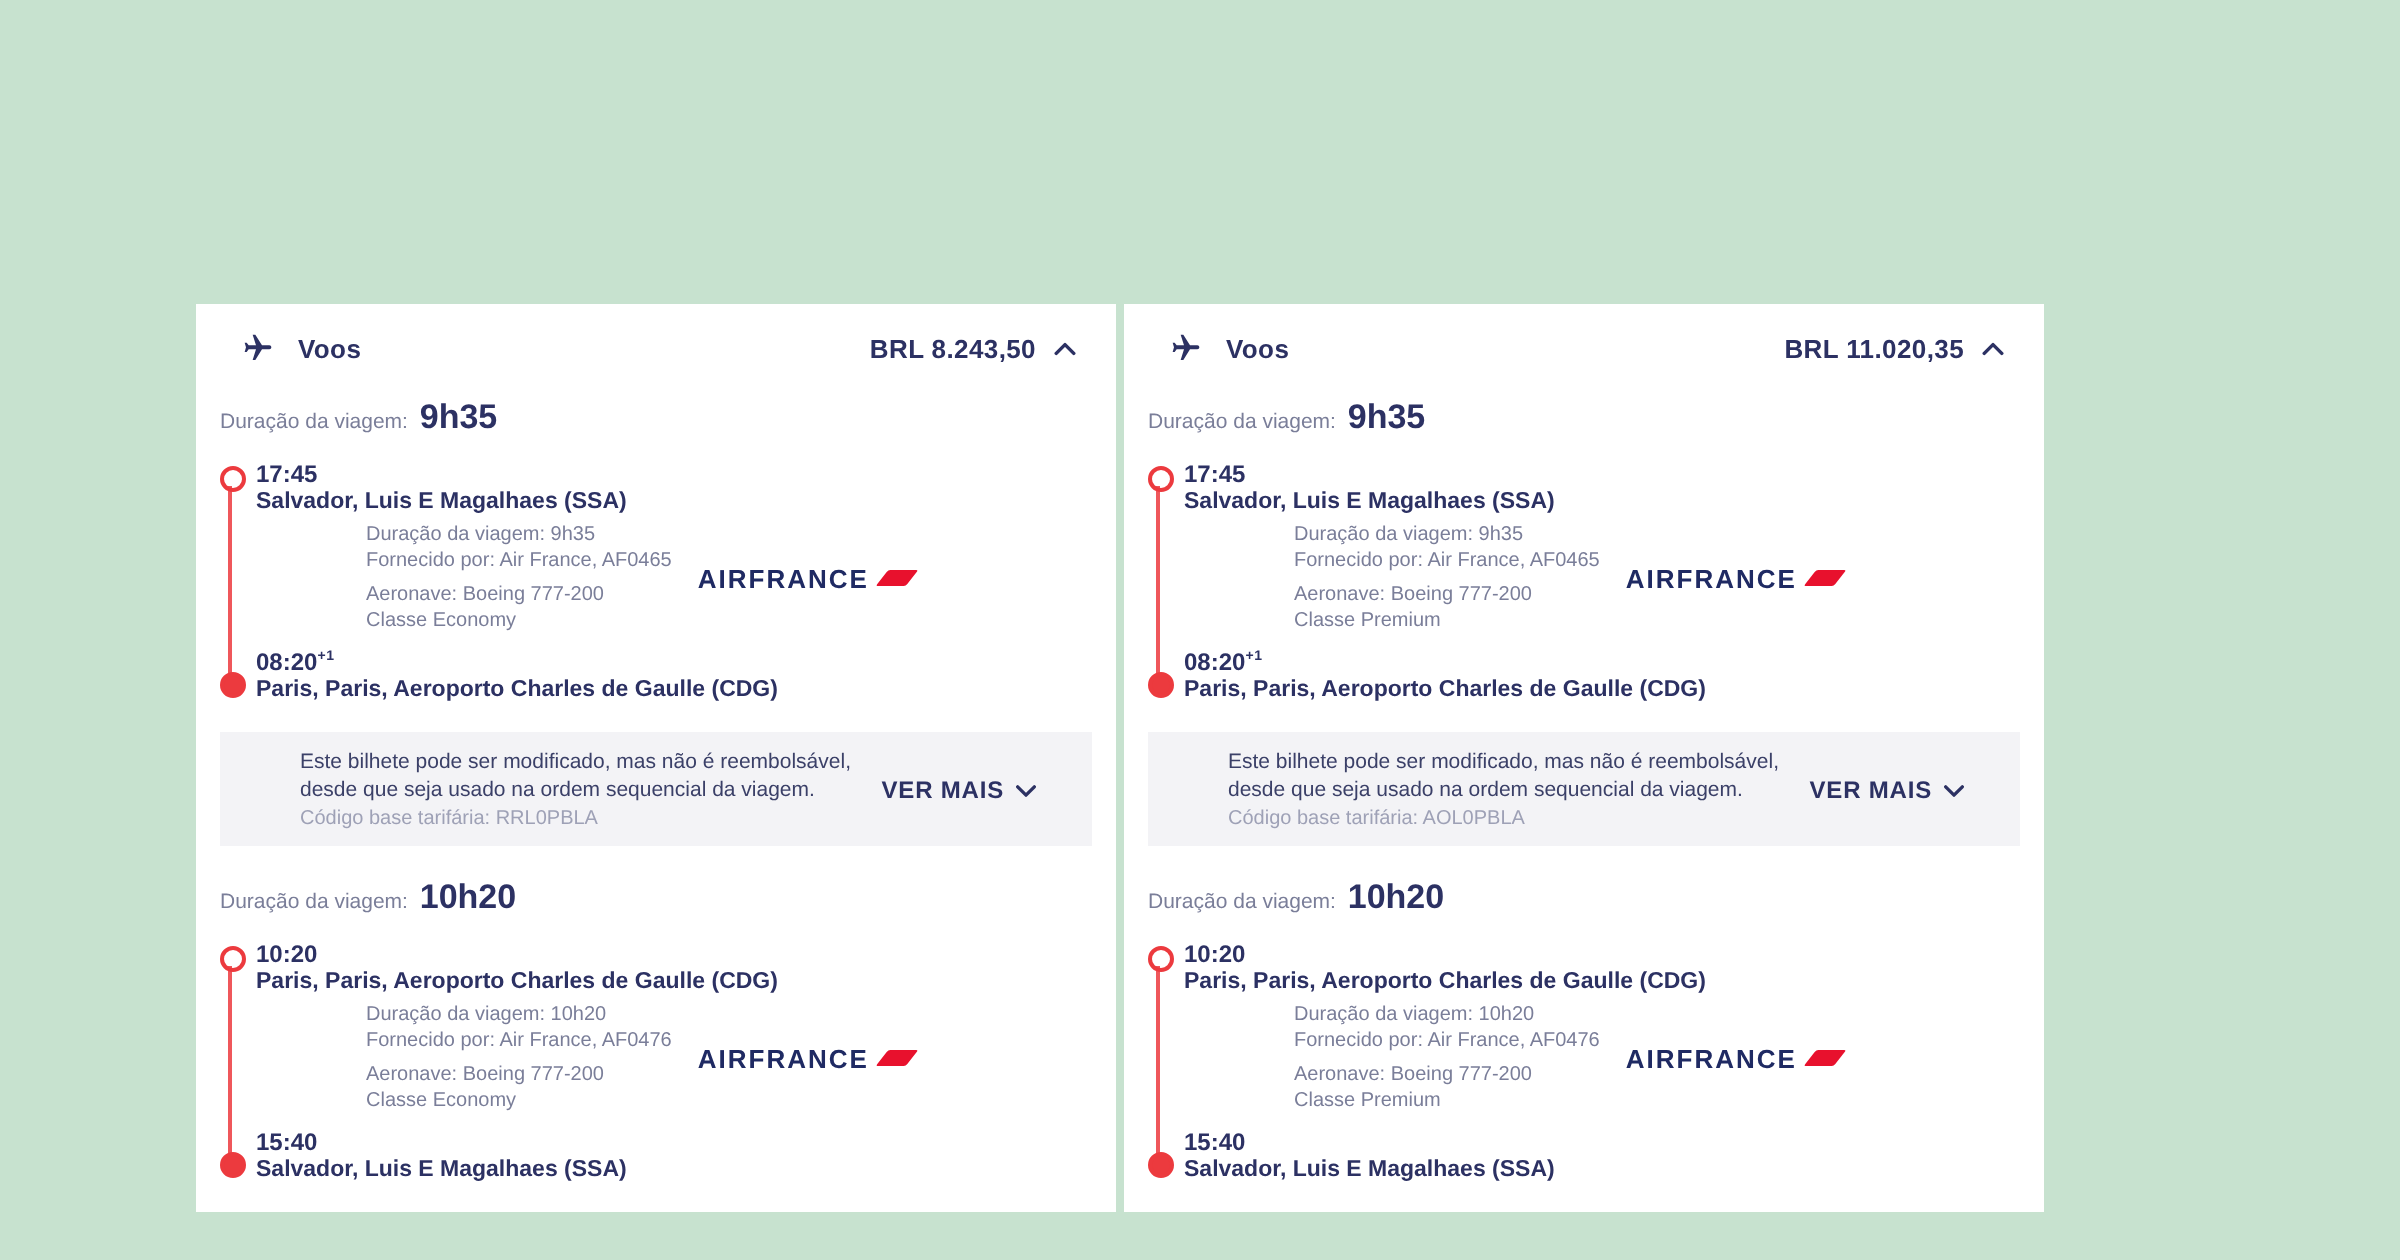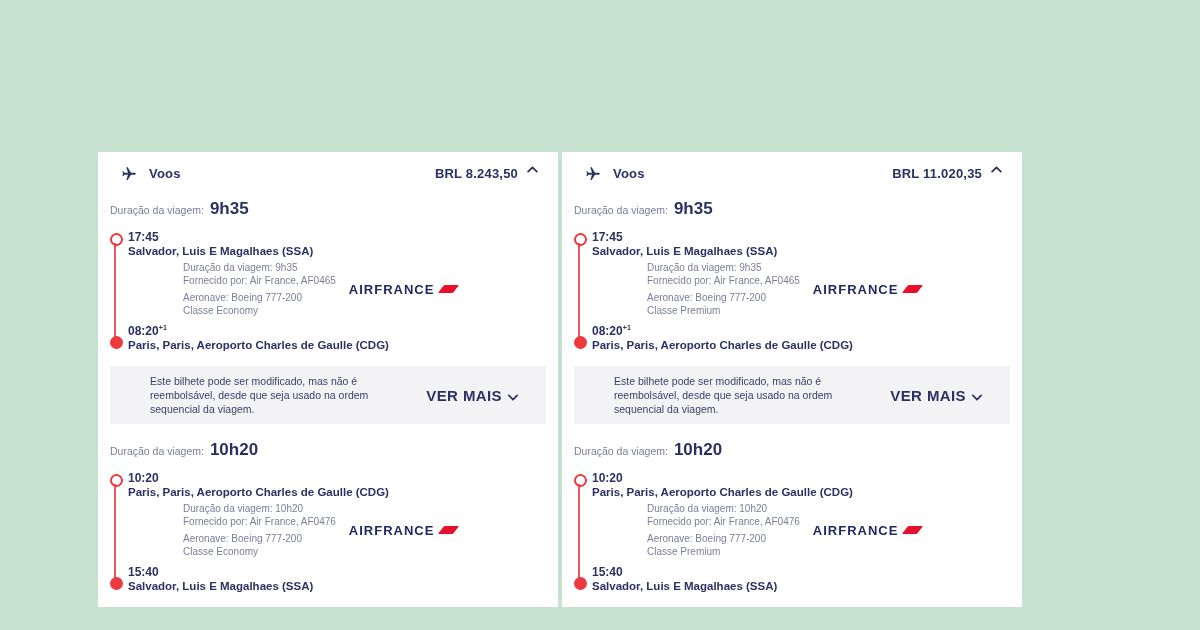--- a/index.html
+++ b/index.html
@@ -21,21 +21,21 @@
     overflow:hidden;
   }
   .stage{position:relative;width:1200px;height:630px;}
   .cards{position:absolute;left:98px;top:152px;display:flex;gap:4px;align-items:flex-start;}
   .card{
     width:460px;background:#ffffff;
     padding:10px 0 14px 0;
   }
   
   .card-header{
-    display:flex;align-items:flex-start;
+    display:flex;align-items:center;
     padding:4px 20px 4px 23px;cursor:pointer;
   }
   .card-header .plane{display:flex;align-items:center;margin-right:12px;}
   .card-title{font-size:13px;font-weight:bold;letter-spacing:.2px;}
   .header-spacer{flex:1;}
   .card-price{font-size:13px;font-weight:bold;letter-spacing:.2px;}
   .chev{display:flex;align-items:center;margin-left:9px;}
   
   .duration-row{
     margin:13px 12px 0 12px;
@@ -72,21 +72,21 @@
   .fare-box{
     margin:14px 12px 0 12px;background:var(--box);
     padding:8px 28px 8px 16px;
     display:flex;align-items:center;
   }
   .fare-text-wrap{flex:1;padding-right:14px;margin-left:24px;}
   .fare-text{font-size:10.5px;line-height:14px;color:#3b4068;}
   .fare-code{font-size:10px;color:var(--light);margin-top:2px;}
   .ver-mais{
     flex:none;display:flex;align-items:center;gap:6px;
-    font-size:15px;font-weight:bold;color:var(--navy);
+    font-size:12px;font-weight:bold;color:var(--navy);
     letter-spacing:.4px;cursor:pointer;background:none;border:none;
     font-family:"Liberation Sans",sans-serif;padding:0;
   }
 </style>
 </head>
 <body>
 
 <div class="stage">
   <div class="cards">
 
@@ -136,20 +136,21 @@
           <div class="seg-row arr">
             <span class="seg-time"><span>08:20</span><sup>+1</sup></span>
             <span class="seg-station">Paris, Paris, Aeroporto Charles de Gaulle (CDG)</span>
           </div>
         </div>
       </div>
 
       <div class="fare-box">
         <div class="fare-text-wrap">
           <div class="fare-text">Este bilhete pode ser modificado, mas não é reembolsável, desde que seja usado na ordem sequencial da viagem.</div>
+          <div class="fare-code">Código base tarifária: RRL0PBLA</div>
         </div>
         <button class="ver-mais">
           <span>VER MAIS</span>
           <span>
             <svg width="10" height="7" viewBox="0 0 12 8">
                 <path d="M1 1.5 6 6.5 11 1.5" fill="none" stroke="#2c3163" stroke-width="2" stroke-linecap="round" stroke-linejoin="round"></path>
               </svg>
           </span>
         </button>
       </div>
@@ -234,20 +235,21 @@
           <div class="seg-row arr">
             <span class="seg-time"><span>08:20</span><sup>+1</sup></span>
             <span class="seg-station">Paris, Paris, Aeroporto Charles de Gaulle (CDG)</span>
           </div>
         </div>
       </div>
 
       <div class="fare-box">
         <div class="fare-text-wrap">
           <div class="fare-text">Este bilhete pode ser modificado, mas não é reembolsável, desde que seja usado na ordem sequencial da viagem.</div>
+          <div class="fare-code">Código base tarifária: AOL0PBLA</div>
         </div>
         <button class="ver-mais">
           <span>VER MAIS</span>
           <span>
             <svg width="10" height="7" viewBox="0 0 12 8">
                 <path d="M1 1.5 6 6.5 11 1.5" fill="none" stroke="#2c3163" stroke-width="2" stroke-linecap="round" stroke-linejoin="round"></path>
               </svg>
           </span>
         </button>
       </div>

